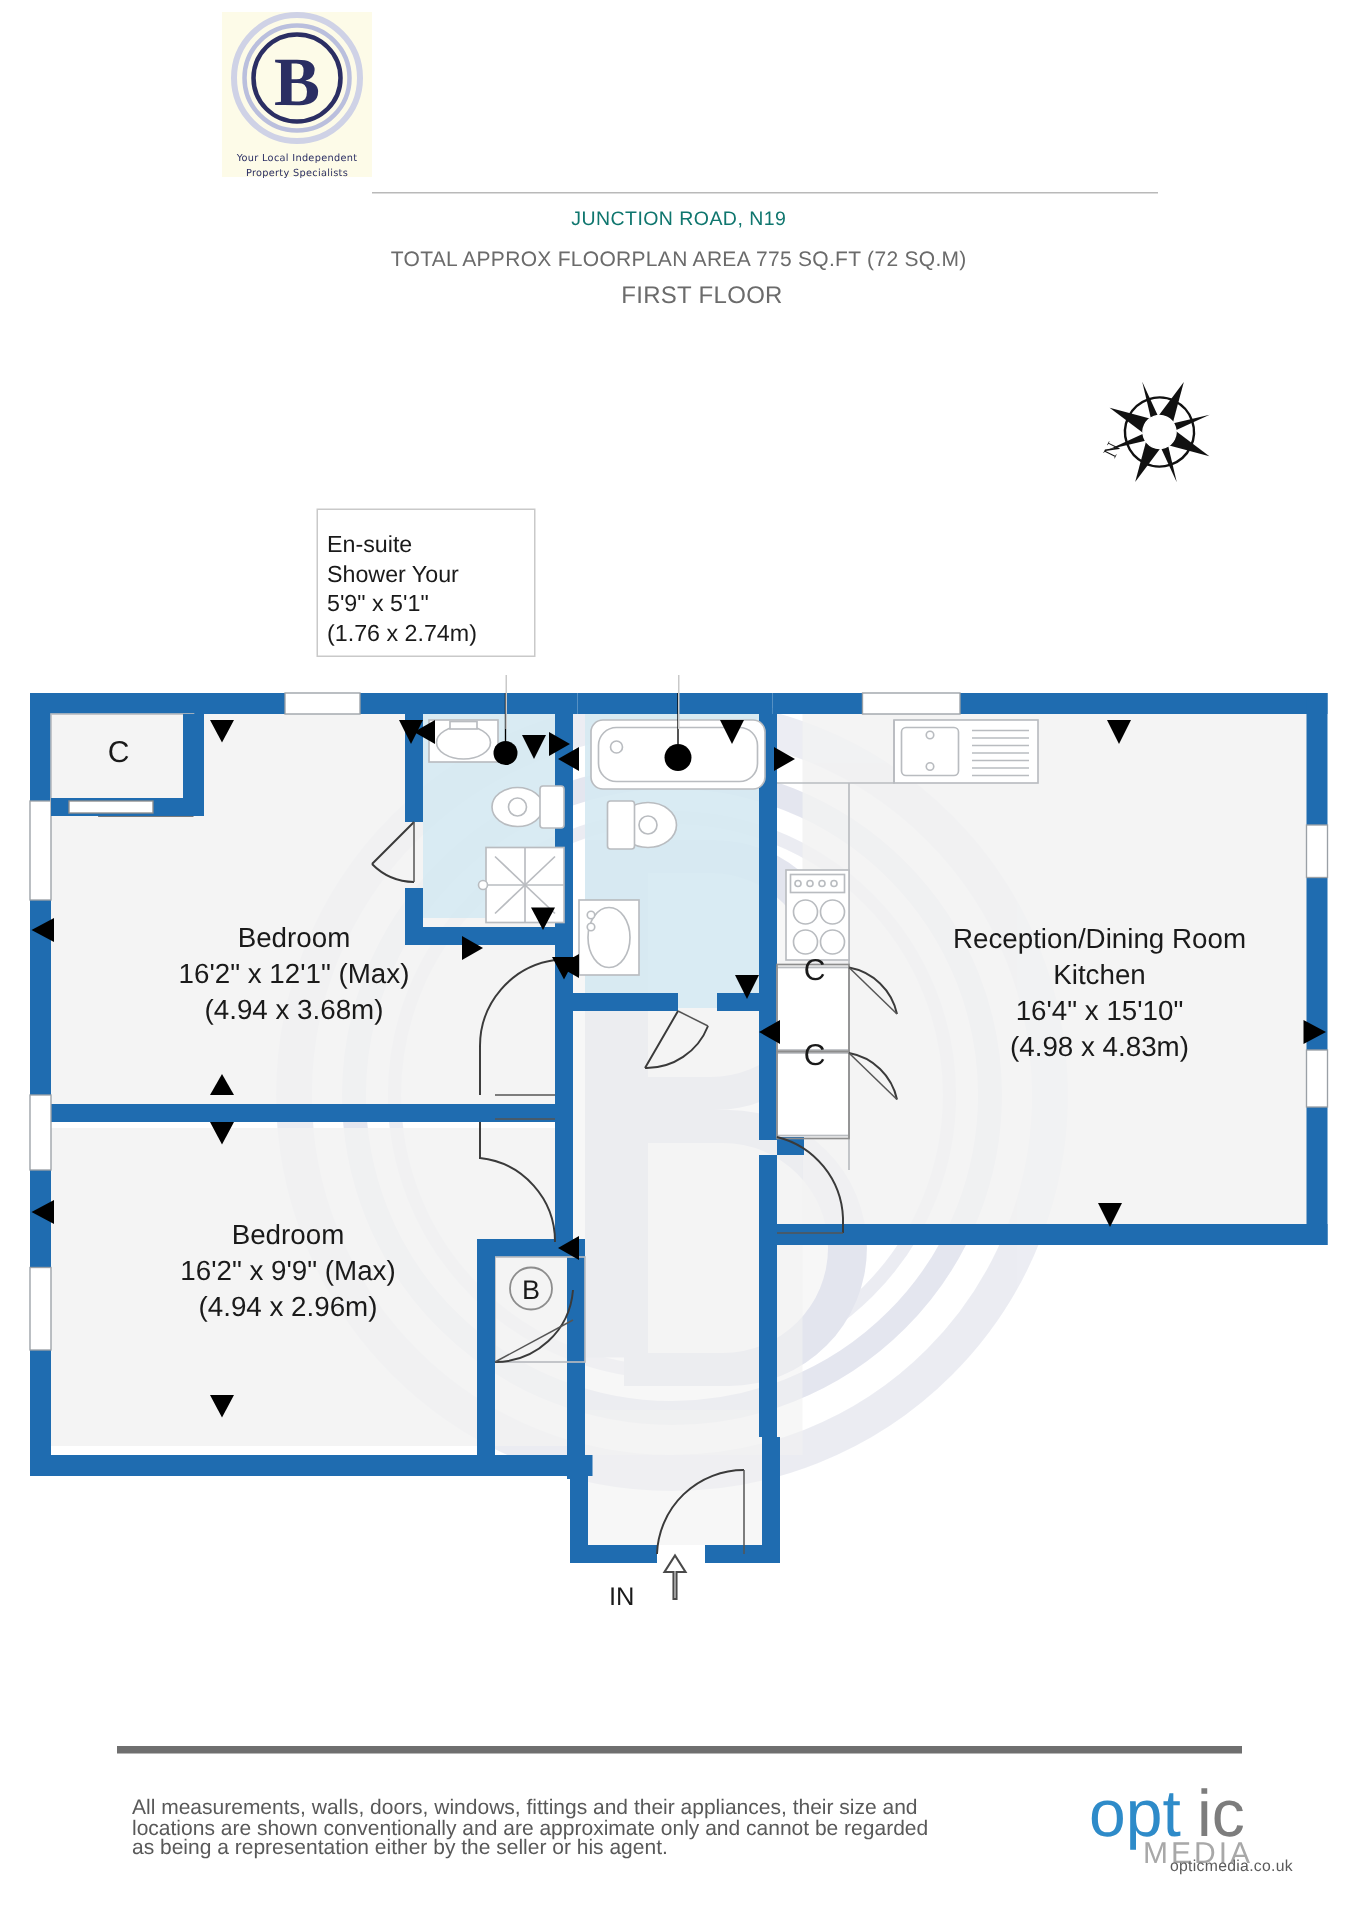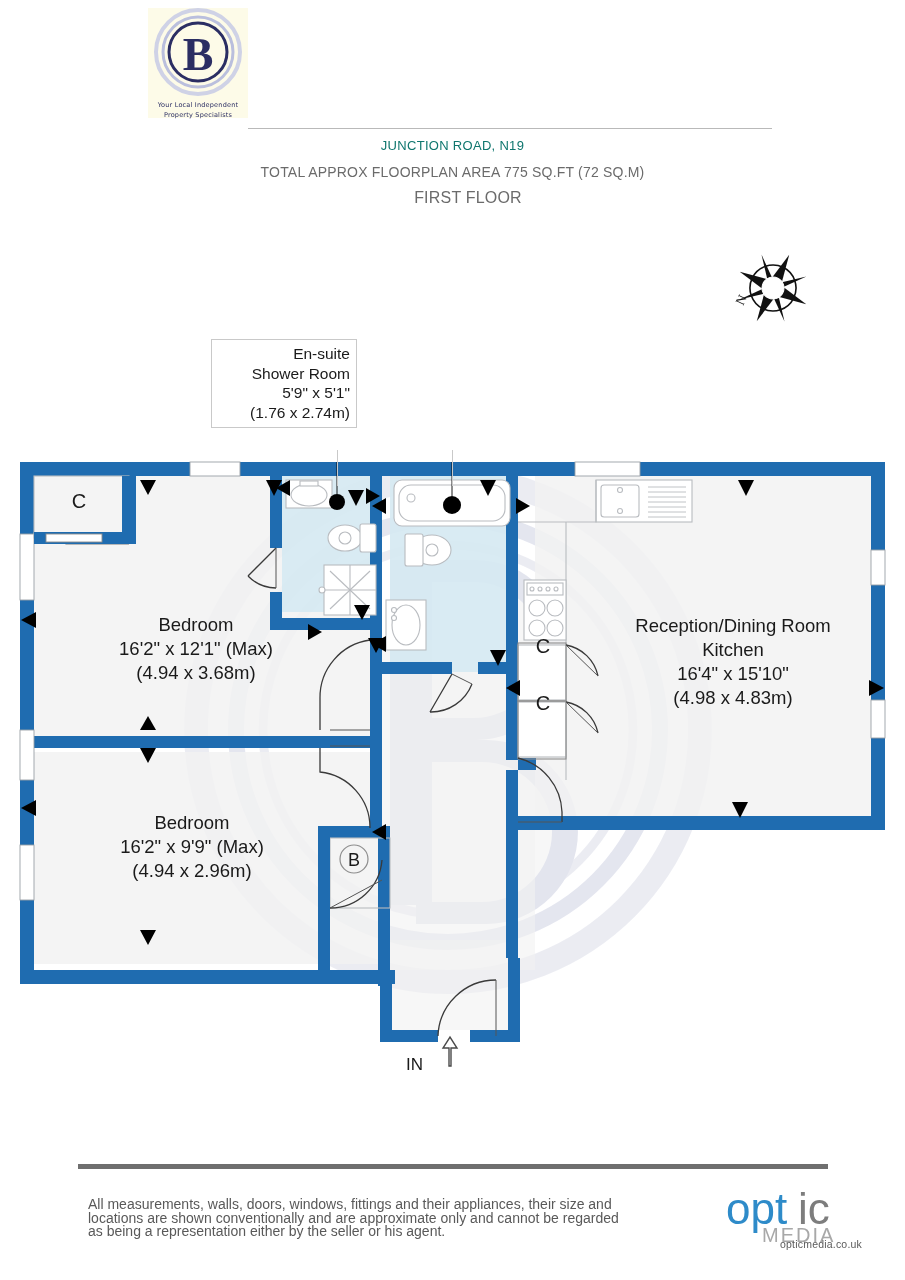--- a/index.html
+++ b/index.html
@@ -27,22 +27,22 @@
   .title-main{font-size:13px;color:#0f766e;letter-spacing:.3px;line-height:26px;}
   .title-sub{font-size:14px;color:#6b6b6b;letter-spacing:.2px;line-height:26px;}
   .title-sub2{font-size:16px;color:#6b6b6b;letter-spacing:.2px;line-height:26px;margin-left:31px;}
 
   
   .compass{position:absolute;left:733px;top:248px;width:80px;height:80px;}
 
   
   .callout{
     position:absolute;background:#ffffff;border:1px solid #c9c9c9;
-    text-align:right;font-size:15.5px;line-height:19.5px;color:#1a1a1a;
-    padding:4px 6px 5px;box-sizing:border-box;z-index:9;
+    text-align:left;font-size:15.5px;line-height:19.5px;color:#1a1a1a;
+    padding:14px 6px 5px;box-sizing:border-box;z-index:9;
   }
   .callout-leader{position:absolute;width:1px;background:#c9c9c9;z-index:8;}
 
   
   .plan{position:absolute;left:0;top:440px;width:905px;height:630px;}
 
   
   .foot-rule{position:absolute;left:78px;top:1164px;width:750px;height:5px;background:#6f6f6f;}
   .foot-text{
     position:absolute;left:88px;top:1198px;width:545px;
@@ -91,21 +91,21 @@
       <polygon points="65,65 43,47 40,40 47,43" fill="#111"></polygon>
       <polygon points="65,15 47,37 40,40 43,33" fill="#111"></polygon>
       <polygon points="15,65 33,43 40,40 37,47" fill="#111"></polygon>
       <circle cx="40" cy="40" r="11" fill="#fff" stroke="#fff" stroke-width="1"></circle>
     </g>
     <text x="10" y="58" font-family="'Liberation Serif', serif" font-size="13" fill="#111" transform="rotate(-64 10 58)">N</text>
   </svg>
 
   <div class="callout" style="left:211px;top:339px;width:146px;">
     <div>En-suite</div>
-    <div>Shower Room</div>
+    <div>Shower Your</div>
     <div>5'9" x 5'1"</div>
     <div>(1.76 x 2.74m)</div>
   </div>
   <div class="callout-leader" style="left:337px;top:450px;height:36px;"></div>
 
   <div class="callout-leader" style="left:452px;top:450px;height:36px;"></div>
 
   <svg class="plan" viewBox="0 0 905 630">
 
     <g opacity="0.55">

